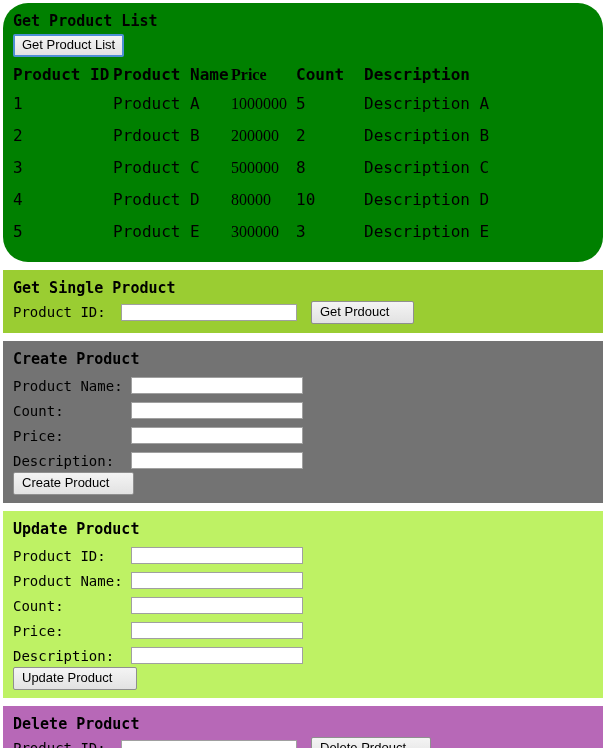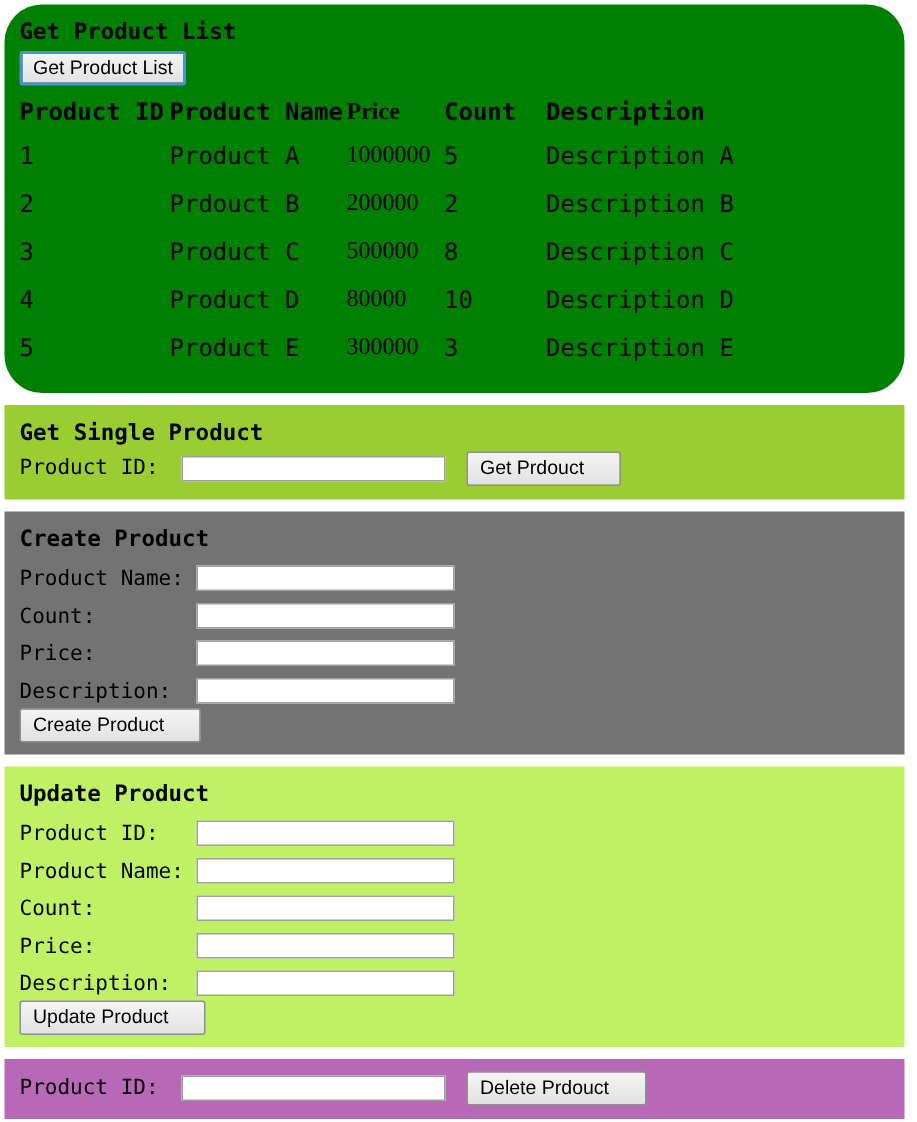--- a/index.html
+++ b/index.html
@@ -247,20 +247,21 @@
     <div class="form-row">
       <span class="lbl">Description:</span>
       <input class="txt" type="text" value="" style="">
     </div>
     <div class="form-actions">
       <button class="btn">Update Product</button>
     </div>
   </div>
 
   <div class="section sec-purple">
+    <div class="sec-title">Delete Product</div>
 
     <div class="inline-row">
       <span class="lbl">Product ID:</span>
       <input class="txt" type="text" value="" style="">
       <button class="btn">Delete Prdouct</button>
     </div>
   </div>
 
 </div>
 

